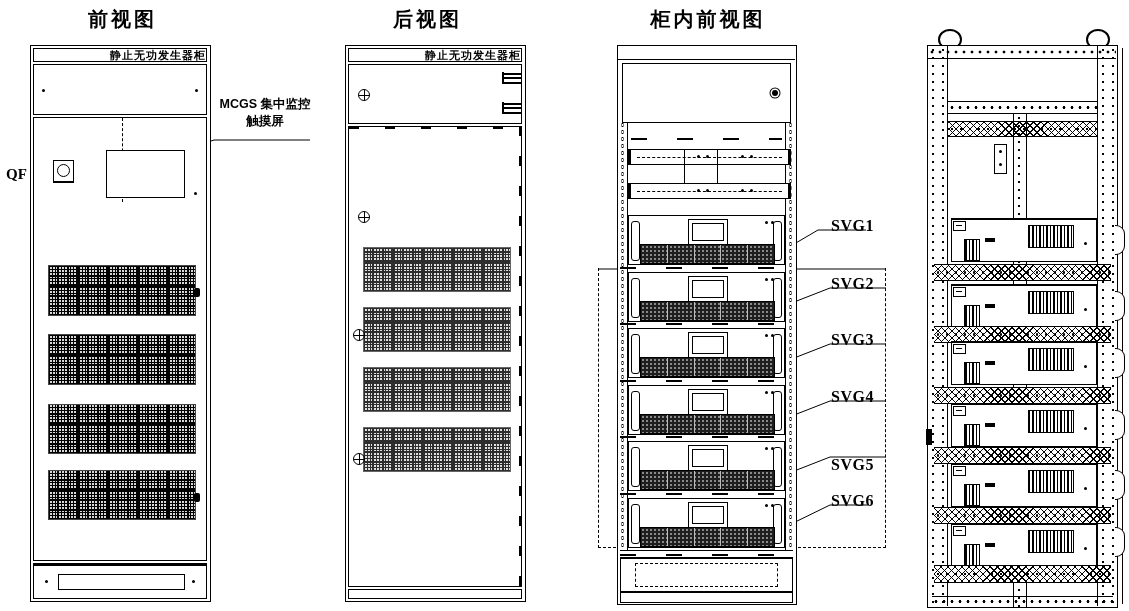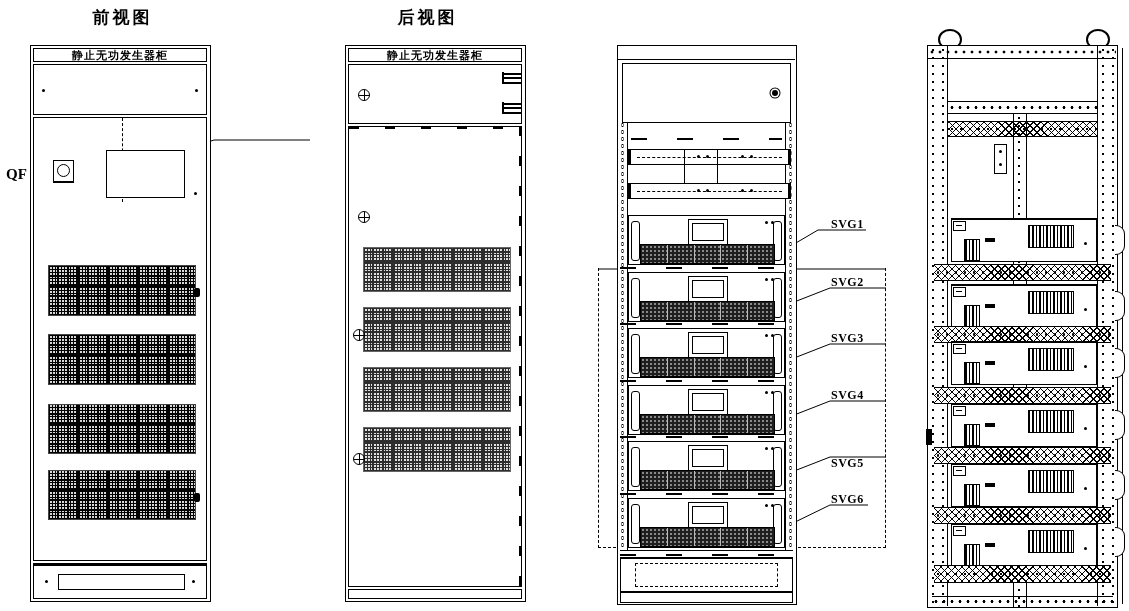--- a/index.html
+++ b/index.html
@@ -1,24 +1,24 @@
 <!DOCTYPE html>
 <html><head>
 <meta charset="utf-8">
 <style>
   html,body{margin:0;padding:0;background:#fff}
   .canvas{position:relative;width:1129px;height:611px;background:#fff;color:#000;
           font-family:"Liberation Sans",sans-serif;overflow:hidden}
   .abs{position:absolute;box-sizing:border-box}
-  .vtitle{position:absolute;font-weight:bold;font-size:17px;letter-spacing:3px;text-align:center;
+  .vtitle{position:absolute;font-weight:bold;font-size:20px;letter-spacing:3px;text-align:center;
           font-family:"Liberation Sans",sans-serif}
   .cab{position:absolute;border:1.5px solid #000;box-sizing:border-box;background:#fff}
   .panel{position:absolute;border:1px solid #000;box-sizing:border-box;background:#fff}
   .nameplate{position:absolute;border:1px solid #000;box-sizing:border-box;font-weight:bold;
-             font-size:11px;line-height:13px;text-align:center;letter-spacing:1px;overflow:hidden}
+             font-size:11px;line-height:13px;text-align:right;letter-spacing:1px;overflow:hidden}
   .dot{position:absolute;width:3px;height:3px;background:#000;border-radius:50%}
   .bigdot{position:absolute;width:6px;height:6px;background:#000;border-radius:50%;
           box-shadow:0 0 0 1.5px #fff,0 0 0 2.5px #000}
   .screw{position:absolute;width:10px;height:10px;border:1px solid #000;border-radius:50%;
          background-image:linear-gradient(#000,#000),linear-gradient(#000,#000);
          background-size:12px 1px,1px 12px;background-position:center center;background-repeat:no-repeat}
   .hinge{position:absolute;width:17px;height:12px;border-left:2px solid #000;border-right:1px solid #000;
          background:repeating-linear-gradient(0deg,#000 0 2px,transparent 2px 4.5px)}
   .mesh{position:absolute;border:1px solid #444;background-color:#d8d8d8;background-image:
         repeating-linear-gradient(0deg,#000 0 1px,transparent 1px 3px),
@@ -45,21 +45,21 @@
      radial-gradient(circle at 2px 2px,#8a8a8a .7px,transparent 1.3px);
      background-size:100% 100%,4px 4px}
   .handle{position:absolute;width:7px;border:1px solid #000;border-radius:3px;background:#fff}
   .display{position:absolute;border:1px solid #000;background:#fff;
            box-shadow:inset 0 0 0 3px #fff,inset 0 0 0 4px #000}
   .gdash{position:absolute;height:2px;background:repeating-linear-gradient(90deg,#000 0 16px,transparent 16px 46px)}
   .busrow{position:absolute;border:1px solid #000;border-left:3px solid #000;border-right:3px solid #000;background:#fff}
   .busline{position:absolute;left:6px;right:6px;top:50%;border-top:1.5px dashed #000}
   .hdash{position:absolute;background:repeating-linear-gradient(90deg,#000 0 10px,transparent 10px 36px)}
   .vdash{position:absolute;background:repeating-linear-gradient(0deg,#000 0 10px,transparent 10px 30px)}
-  .svglabel{position:absolute;font-weight:bold;font-size:12px;width:46px;
+  .svglabel{position:absolute;font-weight:bold;font-size:16px;width:46px;
             font-family:"Liberation Serif",serif;letter-spacing:.5px}
   .caplabel{position:absolute;font-weight:bold;font-family:"Liberation Serif",serif}
   .sidehandle{position:absolute;width:9px;height:28px;border:1.5px solid #000;border-left:none;
               border-radius:0 9px 9px 0;background:#fff}
   .ring{position:absolute;width:20px;height:17px;border:2.5px solid #000;border-radius:50%;background:#fff}
   .latch{position:absolute;width:11px;height:8px;border:1px solid #000;
          background:linear-gradient(#000,#000) 2px 3px/6px 1px no-repeat}
   svg.overlay{position:absolute;left:0;top:0;pointer-events:none}
 </style>
 </head>
@@ -111,20 +111,24 @@
       <i class="abs" style="left:160px;top:375px;width:6px;height:9px;background:#000;border-radius:2px"></i>
     </div>
     <div class="panel" style="left:2px;top:517px;width:174px;height:36px;border-top:3px solid #000">
       <div class="abs" style="left:24px;top:8px;width:127px;height:16px;border:1.5px solid #000"></div>
       <i class="dot" style="left:11px;top:14px"></i>
       <i class="dot" style="right:11px;top:14px"></i>
     </div>
   </div>
 
   <div class="caplabel" style="left:6px;top:166px;font-size:15px">QF</div>
+  <div class="abs" style="left:206px;top:96px;width:118px;text-align:center;font-weight:bold;font-size:12.5px">
+    <div>MCGS 集中监控</div>
+    <div>触摸屏</div>
+  </div>
 
   <div class="vtitle" style="left:365px;top:6px;width:125px">后视图</div>
 
   <div class="cab" style="left:345px;top:45px;width:181px;height:557px">
     <div class="nameplate" style="left:2px;top:2px;width:174px;height:14px">静止无功发生器柜</div>
     <div class="panel" style="left:2px;top:18px;width:174px;height:60px">
       <i class="screw" style="left:9px;top:24px"></i>
       <i class="hinge" style="right:-1px;top:7px"></i>
       <i class="hinge" style="right:-1px;top:37px"></i>
     </div>
@@ -135,20 +139,21 @@
       <div class="mesh light" style="left:14px;top:120px;width:146px;height:43px"></div>
       <div class="mesh light" style="left:14px;top:180px;width:146px;height:43px"></div>
       <div class="mesh light" style="left:14px;top:240px;width:146px;height:43px"></div>
       <div class="mesh light" style="left:14px;top:300px;width:146px;height:43px"></div>
       <i class="screw" style="left:4px;top:202px"></i>
       <i class="screw" style="left:4px;top:326px"></i>
     </div>
     <div class="panel" style="left:2px;top:543px;width:174px;height:10px"></div>
   </div>
 
+  <div class="vtitle" style="left:633px;top:6px;width:150px">柜内前视图</div>
 
   <div class="abs" style="left:598px;top:268px;width:288px;height:280px;border:1px dashed #000;border-top:none"></div>
 
   <div class="cab" style="left:617px;top:45px;width:180px;height:560px">
     <div class="abs" style="left:0;top:0;width:177px;height:14px;border-bottom:1px solid #000"></div>
     <div class="panel" style="left:4px;top:17px;width:169px;height:60px">
       <i class="bigdot" style="right:12px;top:26px"></i>
     </div>
     <div class="abs" style="left:0;top:76px;width:177px;height:428px">
       <i class="abs holecol" style="left:0;top:0;width:10px;height:428px;border-right:1px solid #000"></i>

